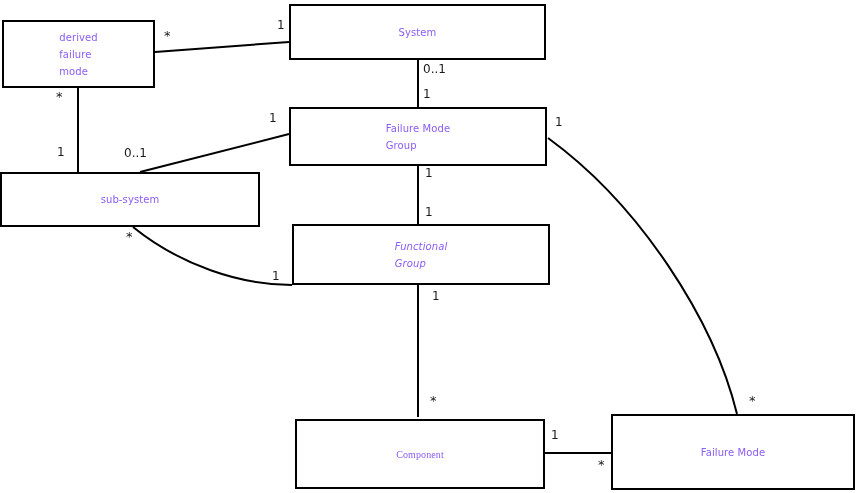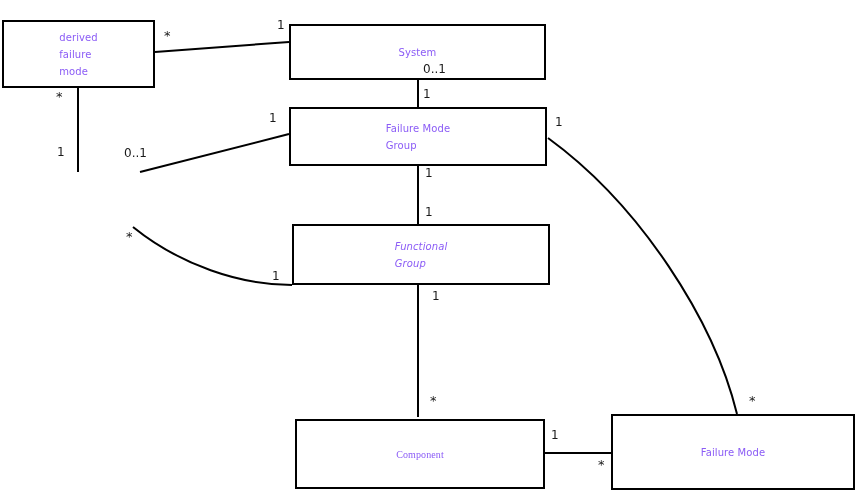--- a/index.html
+++ b/index.html
@@ -82,29 +82,32 @@
 
     <path d="M 548 138 C 640 205 714 320 737 414" fill="none" stroke="#000000" stroke-width="2"></path>
   </svg>
 
   <div class="uml-class" style="left:2px; top:20px; width:153px; height:68px;">
     <span class="uml-class-name left-shift">derived
 failure
 mode</span>
   </div>
 
-  <div class="uml-class" style="left:289px; top:4px; width:257px; height:56px;margin-top:20px;">
+  <div class="uml-class" style="left:289px; top:4px; width:257px; height:56px;">
     <span class="uml-class-name">System</span>
   </div>
 
   <div class="uml-class" style="left:289px; top:107px; width:258px; height:59px;">
     <span class="uml-class-name left-shift">Failure Mode
 Group</span>
   </div>
 
+  <div class="uml-class" style="left:0px; top:172px; width:260px; height:55px;">
+    <span class="uml-class-name">sub-system</span>
+  </div>
 
   <div class="uml-class" style="left:292px; top:224px; width:258px; height:61px;font-style:italic;">
     <span class="uml-class-name left-shift">Functional
 Group</span>
   </div>
 
   <div class="uml-class" style="left:295px; top:419px; width:250px; height:70px;font-family:Liberation Serif, serif;">
     <span class="uml-class-name">Component</span>
   </div>
 

